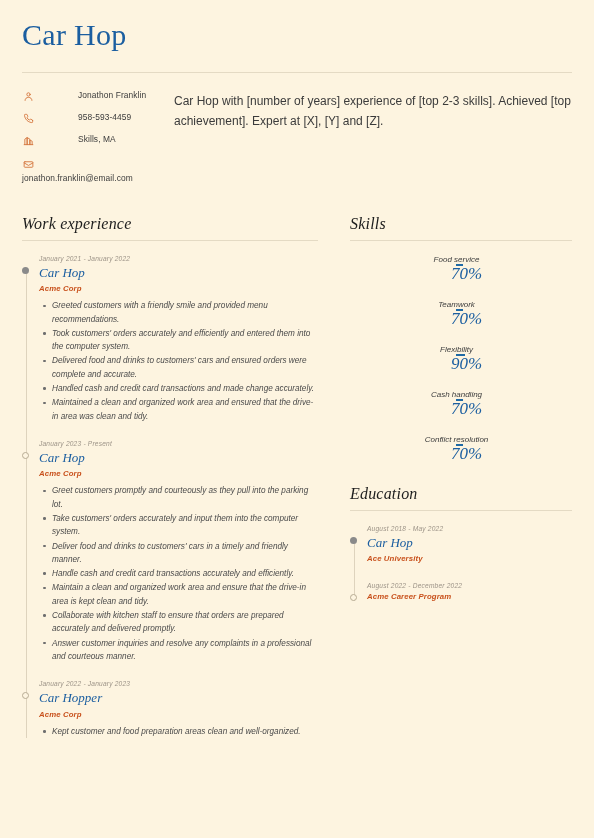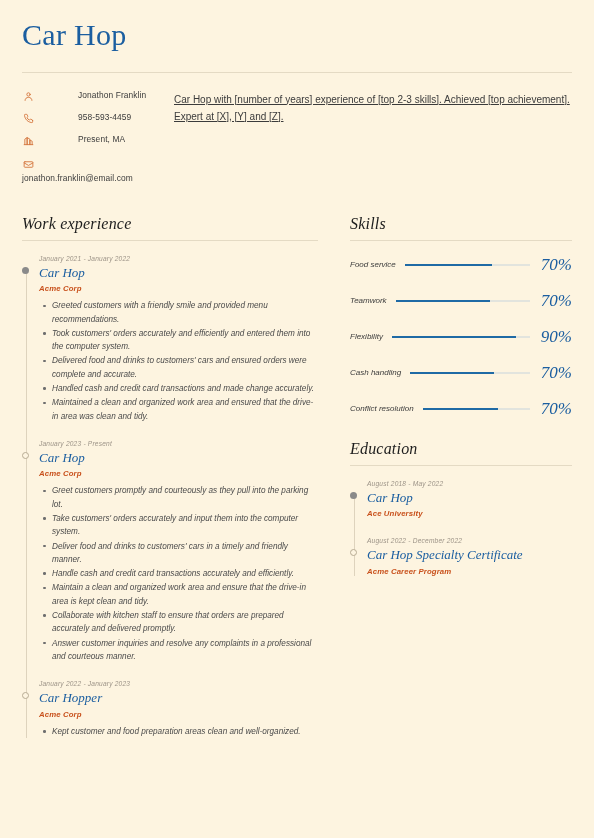--- a/index.html
+++ b/index.html
@@ -78,25 +78,24 @@
   .contact-row.stacked {
     display: block;
     margin-bottom: 0;
   }
   .contact-row.stacked .contact-icon { margin-bottom: 3px; }
   .contact-row.stacked .contact-text { display: block; }
 
   .summary {
     flex: 1;
     padding-left: 24px;
-    font-size: 10px;
+    font-size: 12px;
     line-height: 1.72;
     color: #3b3b3b;
     padding-top: 1px;
-    text-decoration: underline;
   }
 
   
   .columns {
     display: flex;
     margin-top: 32px;
     align-items: flex-start;
     font-style: italic;
   }
 
@@ -209,20 +208,21 @@
     height: 2.6px;
     border-radius: 50%;
     background: #6e6e6e;
   }
 
   
   .skill-row {
     display: flex;
     align-items: center;
     margin-bottom: 16px;
+    flex-direction: column;
   }
 
   .skill-name {
     font-size: 8px;
     color: #3b3b3b;
     white-space: nowrap;
     padding-right: 9px;
   }
 
   .skill-track {
@@ -292,21 +292,21 @@
 
         <div class="contact-row">
           <span class="contact-icon">
             <svg width="11" height="11" viewBox="0 0 24 24" fill="none" stroke="#d4763e" stroke-width="2" stroke-linecap="round" stroke-linejoin="round">
               <path d="M4 21V9l5-3.4V21"></path>
               <path d="M9 21V5.6l6 3.4V21"></path>
               <path d="M15 21V11l5 2.6V21"></path>
               <path d="M2.5 21h19"></path>
             </svg>
           </span>
-          <span class="contact-text">Present, MA</span>
+          <span class="contact-text">Skills, MA</span>
         </div>
 
         <div class="contact-row stacked">
           <span class="contact-icon">
             <svg width="11" height="11" viewBox="0 0 24 24" fill="none" stroke="#d4763e" stroke-width="2" stroke-linecap="round" stroke-linejoin="round">
               <rect x="2.5" y="6" width="19" height="12" rx="1.6"></rect>
               <path d="M2.5 8.5 12 14l9.5-5.5"></path>
             </svg>
           </span>
           <span class="contact-text">jonathon.franklin@email.com</span>
@@ -425,21 +425,20 @@
           <div class="entry edu-entry">
             <span class="marker filled"></span>
             <div class="entry-date">August 2018 - May 2022</div>
             <div class="entry-role">Car Hop</div>
             <div class="entry-org">Ace University</div>
           </div>
 
           <div class="entry edu-entry">
             <span class="marker hollow"></span>
             <div class="entry-date">August 2022 - December 2022</div>
-            <div class="entry-role">Car Hop Specialty Certificate</div>
             <div class="entry-org">Acme Career Program</div>
           </div>
 
         </div>
       </div>
 
     </div>
   </div>
 </div>
 

